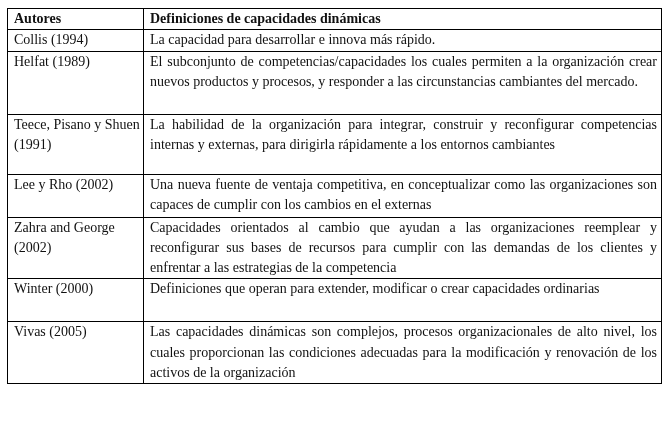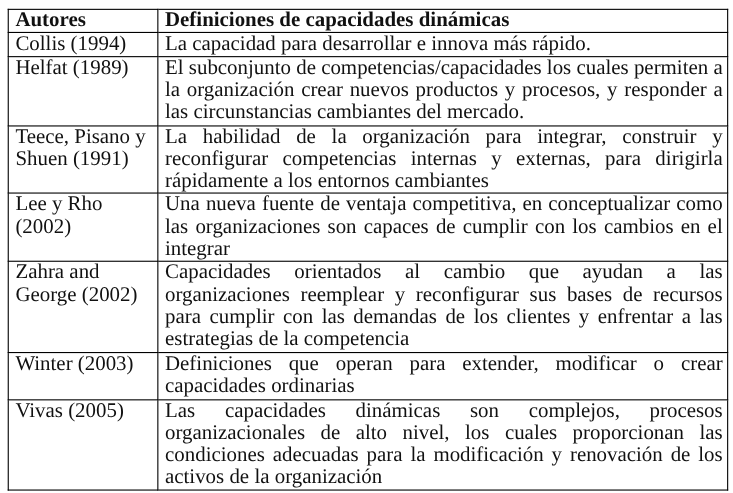--- a/index.html
+++ b/index.html
@@ -1,21 +1,21 @@
 <!DOCTYPE html>
 <html><head>
 <meta charset="utf-8">
 <style>
   html, body { margin: 0; padding: 0; background: #ffffff; }
   body { width: 666px; height: 448px; position: relative; overflow: hidden;
          font-family: "Liberation Serif", "DejaVu Serif", serif; color: #111; }
   table.defs {
     position: absolute; left: 7px; top: 8px;
     width: 654px; border-collapse: collapse; table-layout: fixed;
-    font-size: 19px; line-height: 20.3px;
+    font-size: 14px; line-height: 20.3px;
   }
   table.defs col.c1 { width: 136px; }
   table.defs col.c2 { width: 518px; }
   table.defs th, table.defs td {
     border: 1px solid #000; padding: 0 3px 0 6px; vertical-align: top; text-align: left;
   }
   table.defs th { font-weight: bold; height: 20px; }
   table.defs th.def-head { }
   table.defs td.def { text-align: justify; text-align-last: left; padding-right: 4px; }
   tr.r-collis td { height: 20px; margin-left: 20px; }
@@ -49,28 +49,28 @@
     <tr class="r-helfat">
       <td>Helfat (1989)</td>
       <td class="def">El subconjunto de competencias/capacidades los cuales permiten a la organización crear nuevos productos y procesos, y responder a las circunstancias cambiantes del mercado.</td>
     </tr>
     <tr class="r-teece">
       <td>Teece, Pisano y Shuen (1991)</td>
       <td class="def">La habilidad de la organización para integrar, construir y reconfigurar competencias internas y externas, para dirigirla rápidamente a los entornos cambiantes</td>
     </tr>
     <tr class="r-lee">
       <td>Lee y Rho (2002)</td>
-      <td class="def">Una nueva fuente de ventaja competitiva, en conceptualizar como las organizaciones son capaces de cumplir con los cambios en el integrar</td>
+      <td class="def">Una nueva fuente de ventaja competitiva, en conceptualizar como las organizaciones son capaces de cumplir con los cambios en el externas</td>
     </tr>
     <tr class="r-zahra">
       <td>Zahra and George (2002)</td>
       <td class="def">Capacidades orientados al cambio que ayudan a las organizaciones reemplear y reconfigurar sus bases de recursos para cumplir con las demandas de los clientes y enfrentar a las estrategias de la competencia</td>
     </tr>
     <tr class="r-winter">
-      <td>Winter (2003)</td>
+      <td>Winter (2000)</td>
       <td class="def">Definiciones que operan para extender, modificar o crear capacidades ordinarias</td>
     </tr>
     <tr class="r-vivas">
       <td>Vivas (2005)</td>
       <td class="def">Las capacidades dinámicas son complejos, procesos organizacionales de alto nivel, los cuales proporcionan las condiciones adecuadas para la modificación y renovación de los activos de la organización</td>
     </tr>
   </tbody>
 </table>
 
 </body></html>

